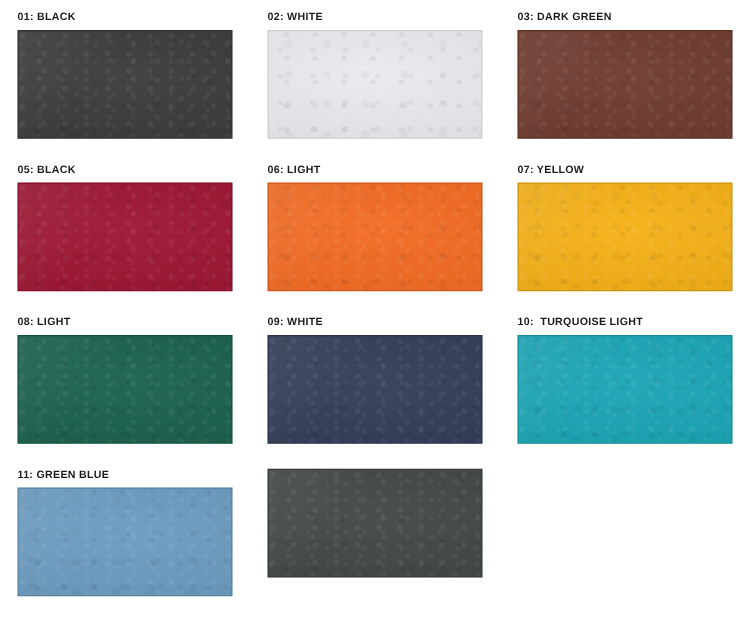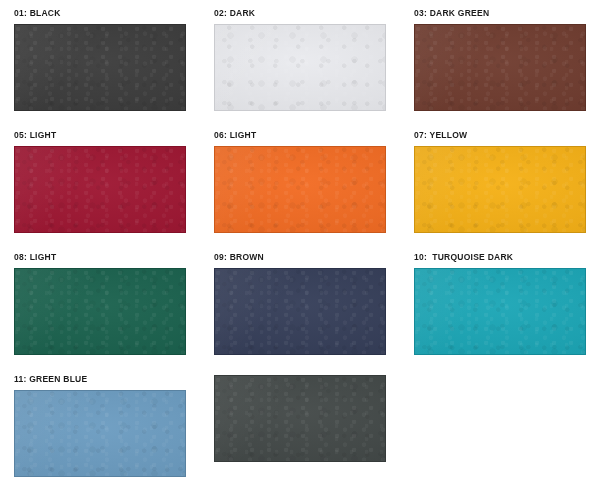--- a/index.html
+++ b/index.html
@@ -85,57 +85,57 @@
 <body>
 
 <div id="swatch-grid">
 
   <div class="swatch-cell">
     <div class="swatch-label">01: BLACK</div>
     <div class="swatch-chip" style="background-color: rgb(58, 58, 58);"></div>
   </div>
 
   <div class="swatch-cell">
-    <div class="swatch-label">02: DARK</div>
+    <div class="swatch-label">02: WHITE</div>
     <div class="swatch-chip chip-white" style="background-color: rgb(233, 234, 238);"></div>
   </div>
 
   <div class="swatch-cell">
     <div class="swatch-label">03: DARK GREEN</div>
     <div class="swatch-chip" style="background-color: rgb(110, 58, 45);"></div>
   </div>
 
 
   <div class="swatch-cell">
-    <div class="swatch-label">05: LIGHT</div>
+    <div class="swatch-label">05: BLACK</div>
     <div class="swatch-chip" style="background-color: rgb(157, 20, 48);"></div>
   </div>
 
   <div class="swatch-cell">
     <div class="swatch-label">06: LIGHT</div>
     <div class="swatch-chip" style="background-color: rgb(242, 106, 33);"></div>
   </div>
 
   <div class="swatch-cell">
     <div class="swatch-label">07: YELLOW</div>
     <div class="swatch-chip" style="background-color: rgb(245, 176, 20);"></div>
   </div>
 
   <div class="swatch-cell">
     <div class="swatch-label">08: LIGHT</div>
     <div class="swatch-chip" style="background-color: rgb(24, 96, 76);"></div>
   </div>
 
   <div class="swatch-cell">
-    <div class="swatch-label">09: BROWN</div>
+    <div class="swatch-label">09: WHITE</div>
     <div class="swatch-chip" style="background-color: rgb(51, 60, 87);"></div>
   </div>
 
   <div class="swatch-cell">
-    <div class="swatch-label">10:  TURQUOISE DARK</div>
+    <div class="swatch-label">10:  TURQUOISE LIGHT</div>
     <div class="swatch-chip" style="background-color: rgb(25, 165, 181);"></div>
   </div>
 
   <div class="swatch-cell">
     <div class="swatch-label">11: GREEN BLUE</div>
     <div class="swatch-chip" style="background-color: rgb(106, 155, 192);"></div>
   </div>
 
   <div class="swatch-cell">
     <div class="swatch-chip" style="background-color: rgb(65, 71, 70);"></div>

